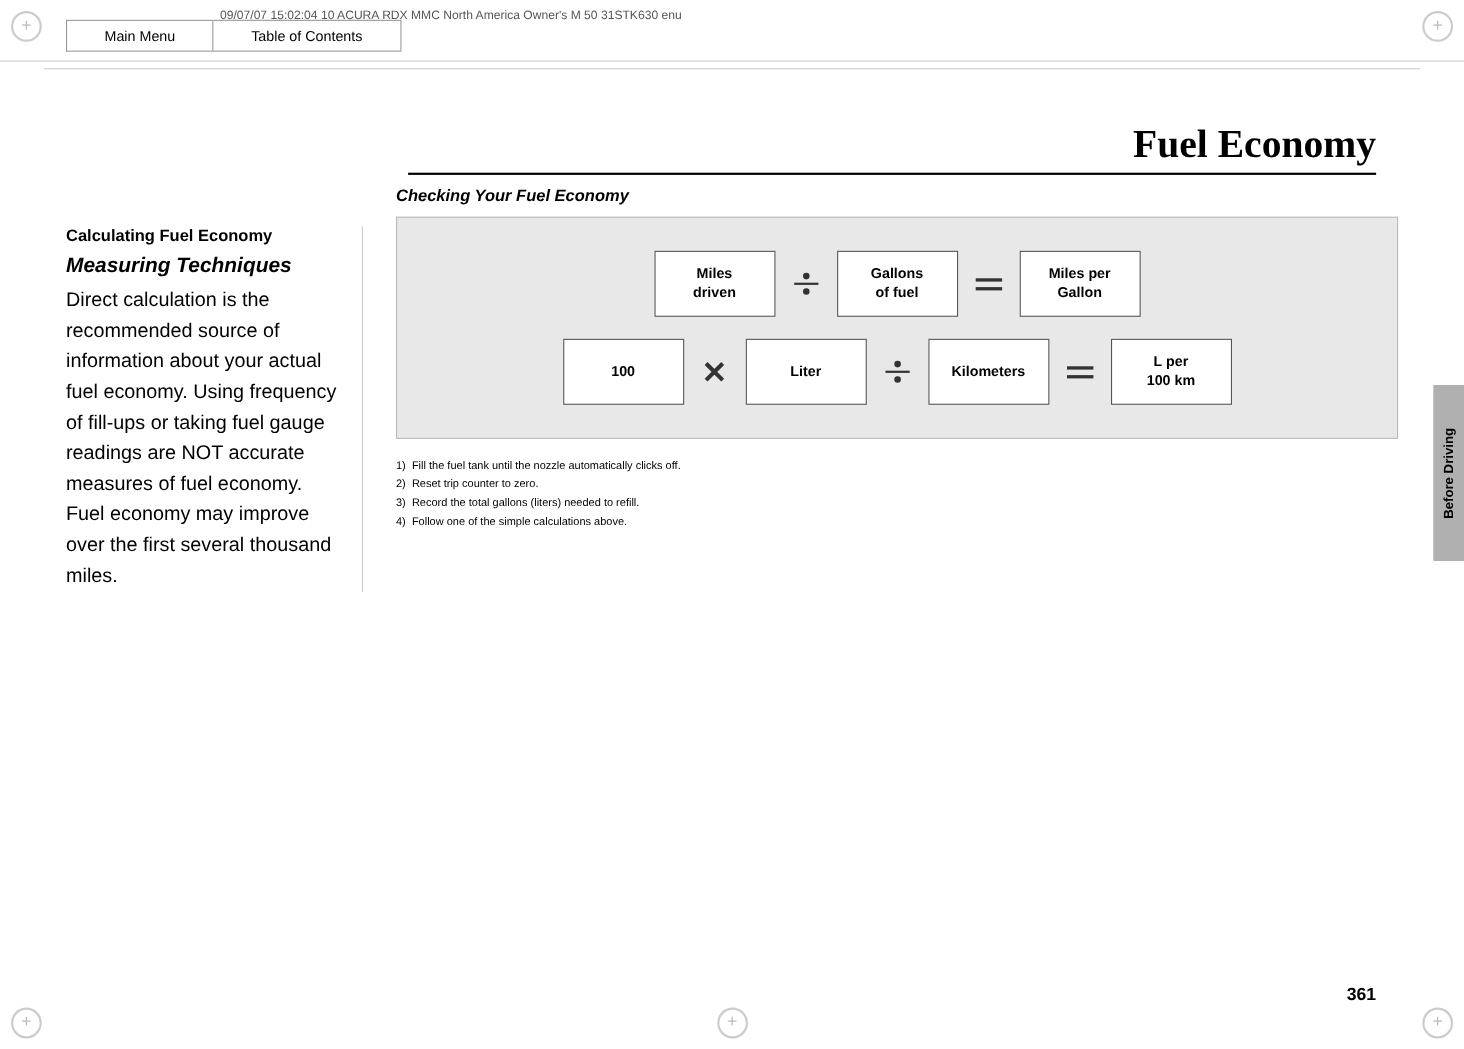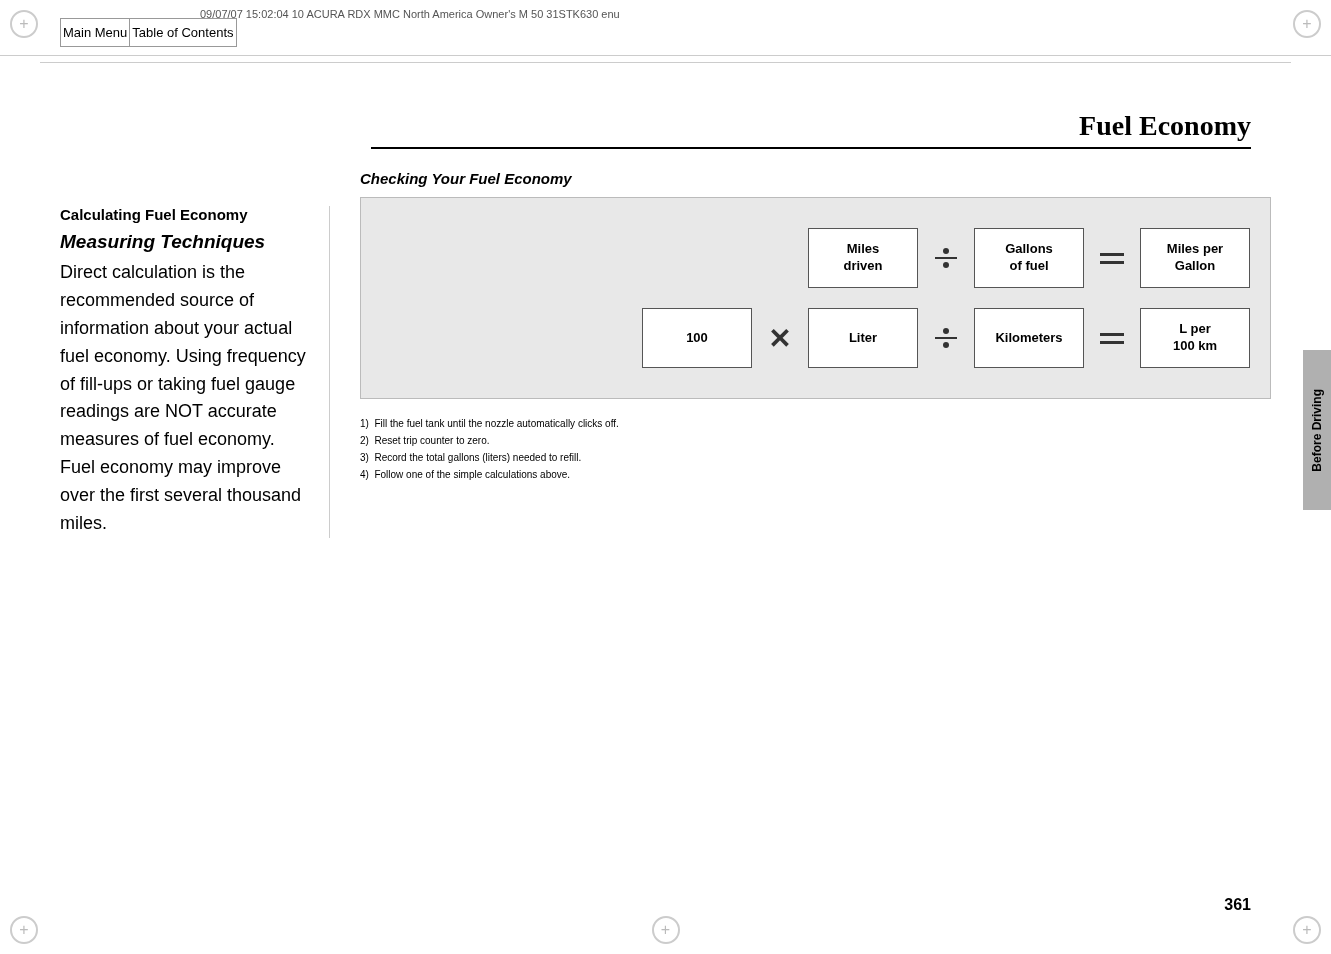--- a/index.html
+++ b/index.html
@@ -20,21 +20,21 @@
       display: flex;
       align-items: center;
       padding: 8px 60px;
       border-bottom: 1px solid #ccc;
       gap: 0;
       margin-top: 10px;
     }
 
     .nav-button {
       border: 1px solid #999;
-      padding: 6px 2px;
+      padding: 6px 34px;
       font-size: 13px;
       background: #fff;
       cursor: pointer;
     }
 
     .nav-button:first-child {
       border-right: none;
     }
 
     
@@ -67,21 +67,21 @@
     .ch-tr { top: 10px; right: 10px; }
     .ch-bl { bottom: 10px; left: 10px; }
     .ch-br { bottom: 10px; right: 10px; }
     .ch-bc { bottom: 10px; left: 50%; transform: translateX(-50%); }
 
     
     .page-title {
       position: absolute;
       top: 110px;
       right: 80px;
-      font-size: 28px;
+      font-size: 36px;
       font-weight: bold;
       font-family: Georgia, serif;
       border-bottom: 2px solid #000;
       padding-bottom: 5px;
       width: 880px;
       text-align: right;
     }
 
     
     .main-content {
@@ -136,21 +136,21 @@
     .diagram-box {
       background: #e8e8e8;
       border: 1px solid #bbb;
       padding: 30px 20px;
       margin-bottom: 16px;
     }
 
     .diagram-row {
       display: flex;
       align-items: center;
-      justify-content: flex-end;
+      justify-content: center;
       gap: 10px;
       margin-bottom: 20px;
     }
 
     .diagram-row:last-child {
       margin-bottom: 0;
     }
 
     .diagram-box-item {
       background: #fff;

